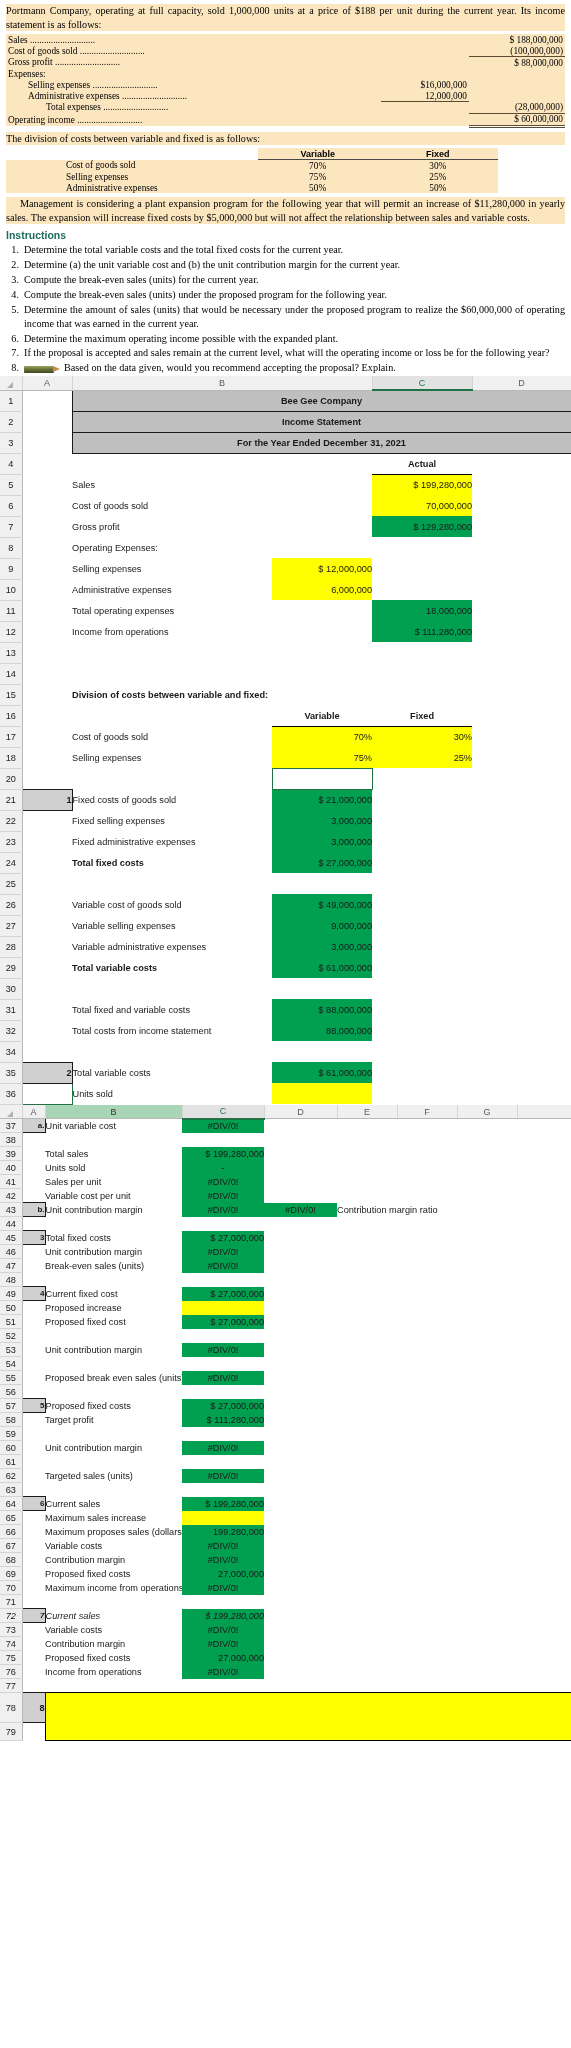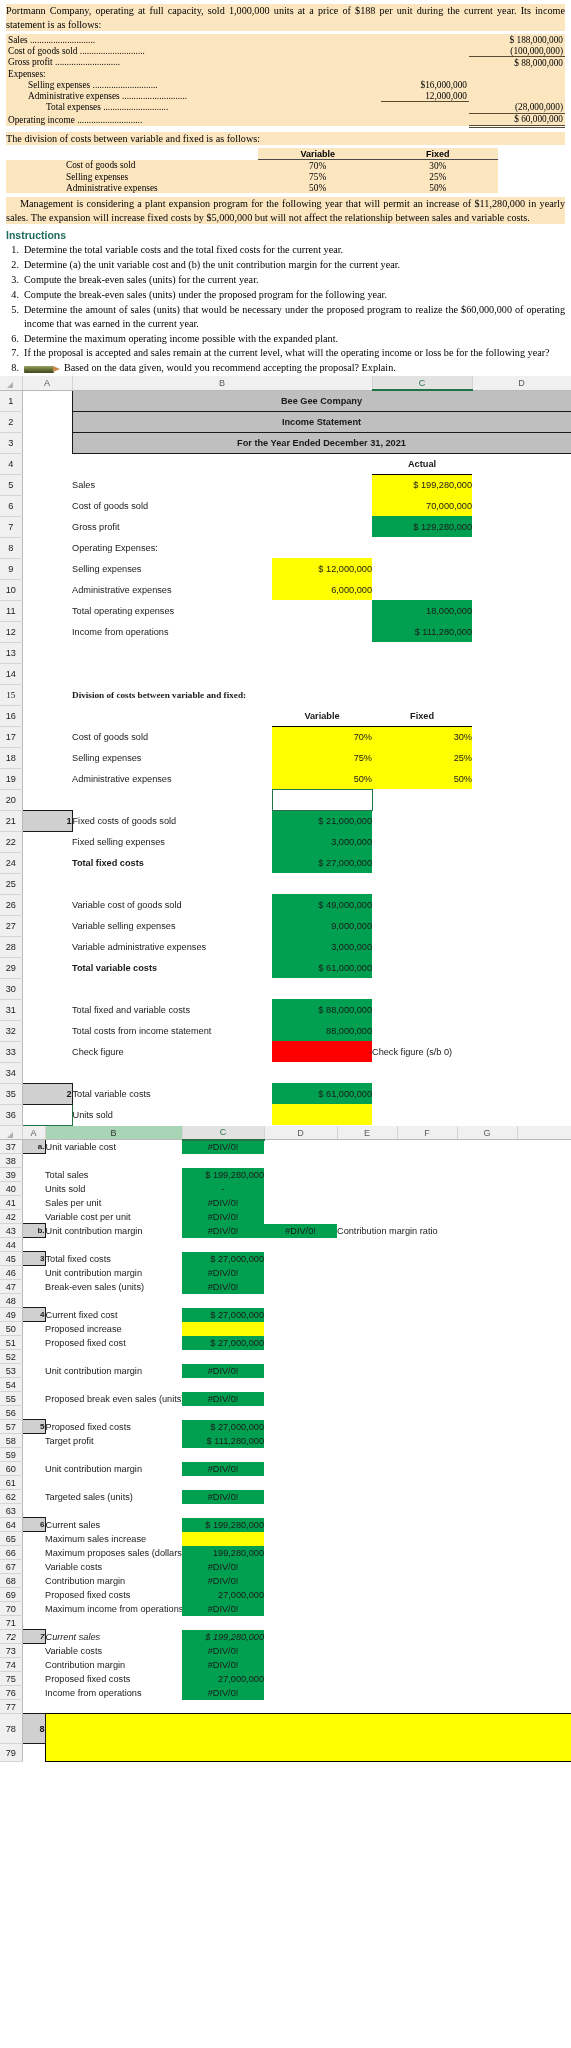--- a/index.html
+++ b/index.html
@@ -336,21 +336,21 @@
           <td></td>
         </tr>
         <tr style="height: 21px;">
           <td class="rn">14</td>
           <td class="cellA"></td>
           <td class="lbl"></td>
           <td class="num "></td>
           <td class="num "></td>
           <td></td>
         </tr>
-        <tr style="height: 21px; font-family: Liberation Serif, serif;">
+        <tr style="height: 21px;">
           <td class="rn">15</td>
           <td class="cellA"></td>
           <td class="lbl b">Division of costs between variable and fixed:</td>
           <td class="num "></td>
           <td class="num "></td>
           <td></td>
         </tr>
         <tr style="height: 21px;">
           <td class="rn">16</td>
           <td></td>
@@ -366,28 +366,20 @@
           <td class="num yel">70%</td>
           <td class="num yel">30%</td>
           <td></td>
         </tr>
         <tr style="height: 21px;">
           <td class="rn">18</td>
           <td class="cellA"></td>
           <td class="lbl">Selling expenses</td>
           <td class="num yel">75%</td>
           <td class="num yel">25%</td>
-          <td></td>
-        </tr>
-        <tr style="height: 21px;">
-          <td class="rn">19</td>
-          <td class="cellA"></td>
-          <td class="lbl">Administrative expenses</td>
-          <td class="num yel">50%</td>
-          <td class="num yel">50%</td>
           <td></td>
         </tr>
         <tr style="height: 21px;">
           <td class="rn">20</td>
           <td></td>
           <td></td>
           <td class="selbox"></td>
           <td></td>
           <td></td>
         </tr>
@@ -401,20 +393,28 @@
         </tr>
         <tr style="height: 21px;">
           <td class="rn">22</td>
           <td class="cellA"></td>
           <td class="lbl">Fixed selling expenses</td>
           <td class="num grn">3,000,000</td>
           <td class="num "></td>
           <td></td>
         </tr>
         <tr style="height: 21px;">
+          <td class="rn">23</td>
+          <td class="cellA"></td>
+          <td class="lbl">Fixed administrative expenses</td>
+          <td class="num grn">3,000,000</td>
+          <td class="num "></td>
+          <td></td>
+        </tr>
+        <tr style="height: 21px;">
           <td class="rn">24</td>
           <td class="cellA"></td>
           <td class="lbl b">Total fixed costs</td>
           <td class="num grn">$    27,000,000</td>
           <td class="num "></td>
           <td></td>
         </tr>
         <tr style="height: 21px;">
           <td class="rn">25</td>
           <td class="cellA"></td>
@@ -470,28 +470,20 @@
           <td class="num grn">$    88,000,000</td>
           <td class="num "></td>
           <td></td>
         </tr>
         <tr style="height: 21px;">
           <td class="rn">32</td>
           <td class="cellA"></td>
           <td class="lbl">Total costs from income statement</td>
           <td class="num grn">88,000,000</td>
           <td class="num "></td>
-          <td></td>
-        </tr>
-        <tr style="height: 21px;">
-          <td class="rn">33</td>
-          <td class="cellA"></td>
-          <td class="lbl">Check figure</td>
-          <td class="num red">-</td>
-          <td class="lbl ">Check figure (s/b 0)</td>
           <td></td>
         </tr>
         <tr style="height: 21px;">
           <td class="rn">34</td>
           <td class="cellA"></td>
           <td class="lbl"></td>
           <td class="num "></td>
           <td class="num "></td>
           <td></td>
         </tr>

